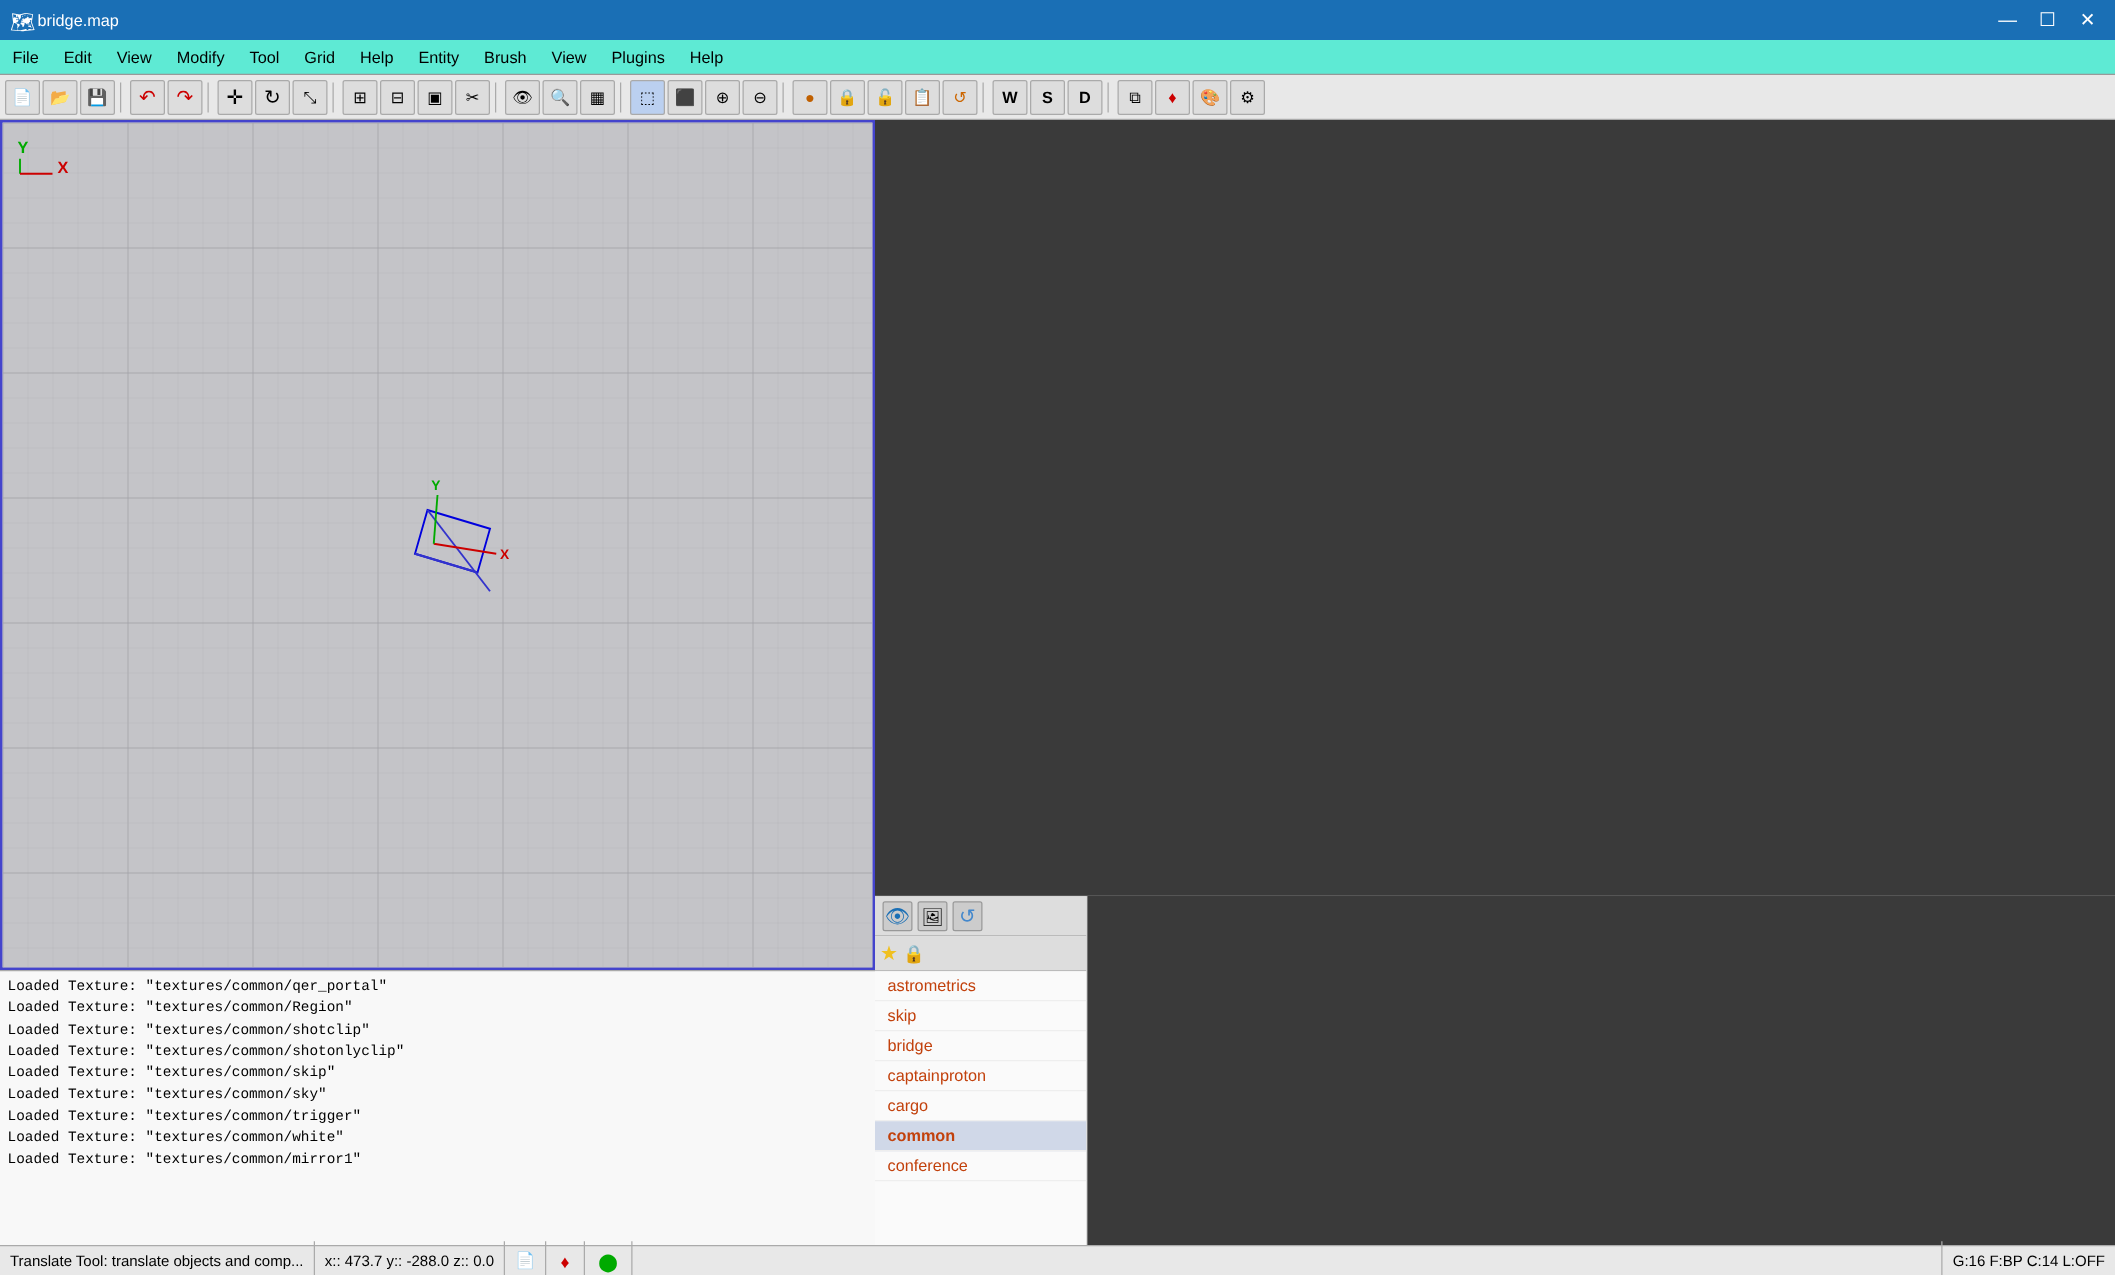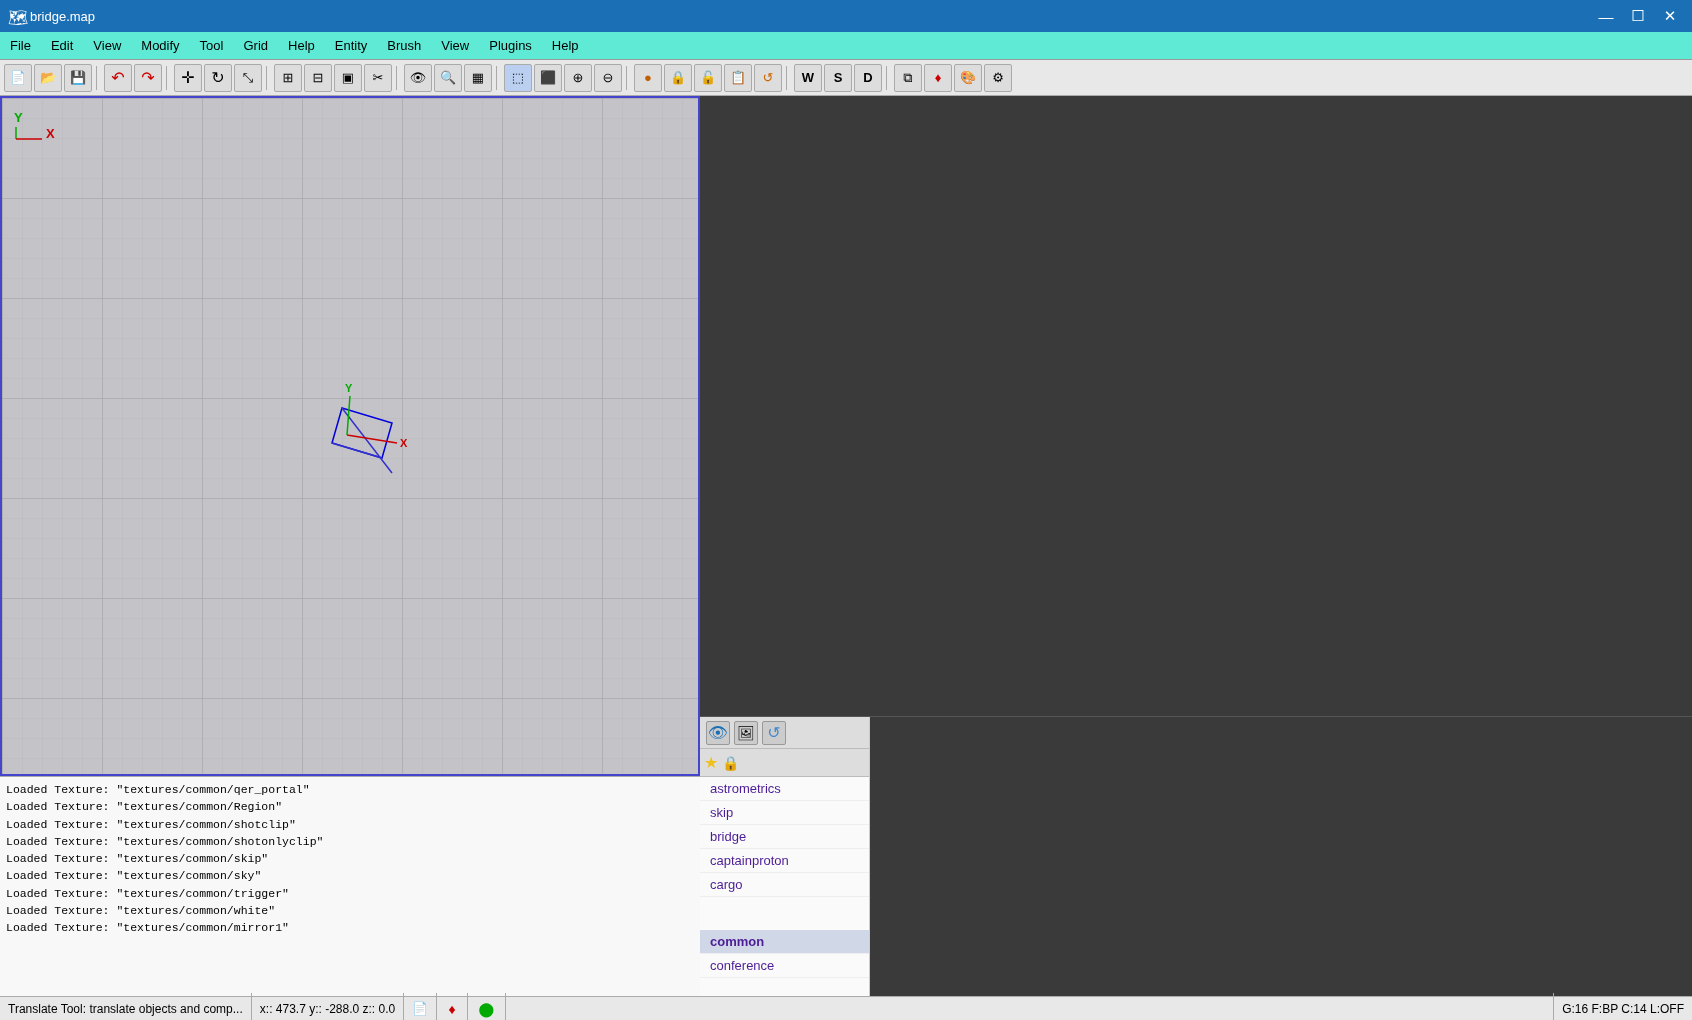--- a/index.html
+++ b/index.html
@@ -222,26 +222,25 @@
     #texture-list {
       flex: 1;
       overflow-y: auto;
       background: #fafafa;
     }
     .texture-item {
       padding: 4px 10px;
       font-size: 13px;
       cursor: pointer;
       border-bottom: 1px solid #eee;
-      color: #4c1d95;
+      color: #c2410c;
     }
     .texture-item.selected {
       background: #d0d8e8;
       font-weight: bold;
-      margin-top: 33px;
     }
 
     
     #texture-preview {
       flex: 1;
       background: #3a3a3a;
     }
 
     
     #status-bar {

